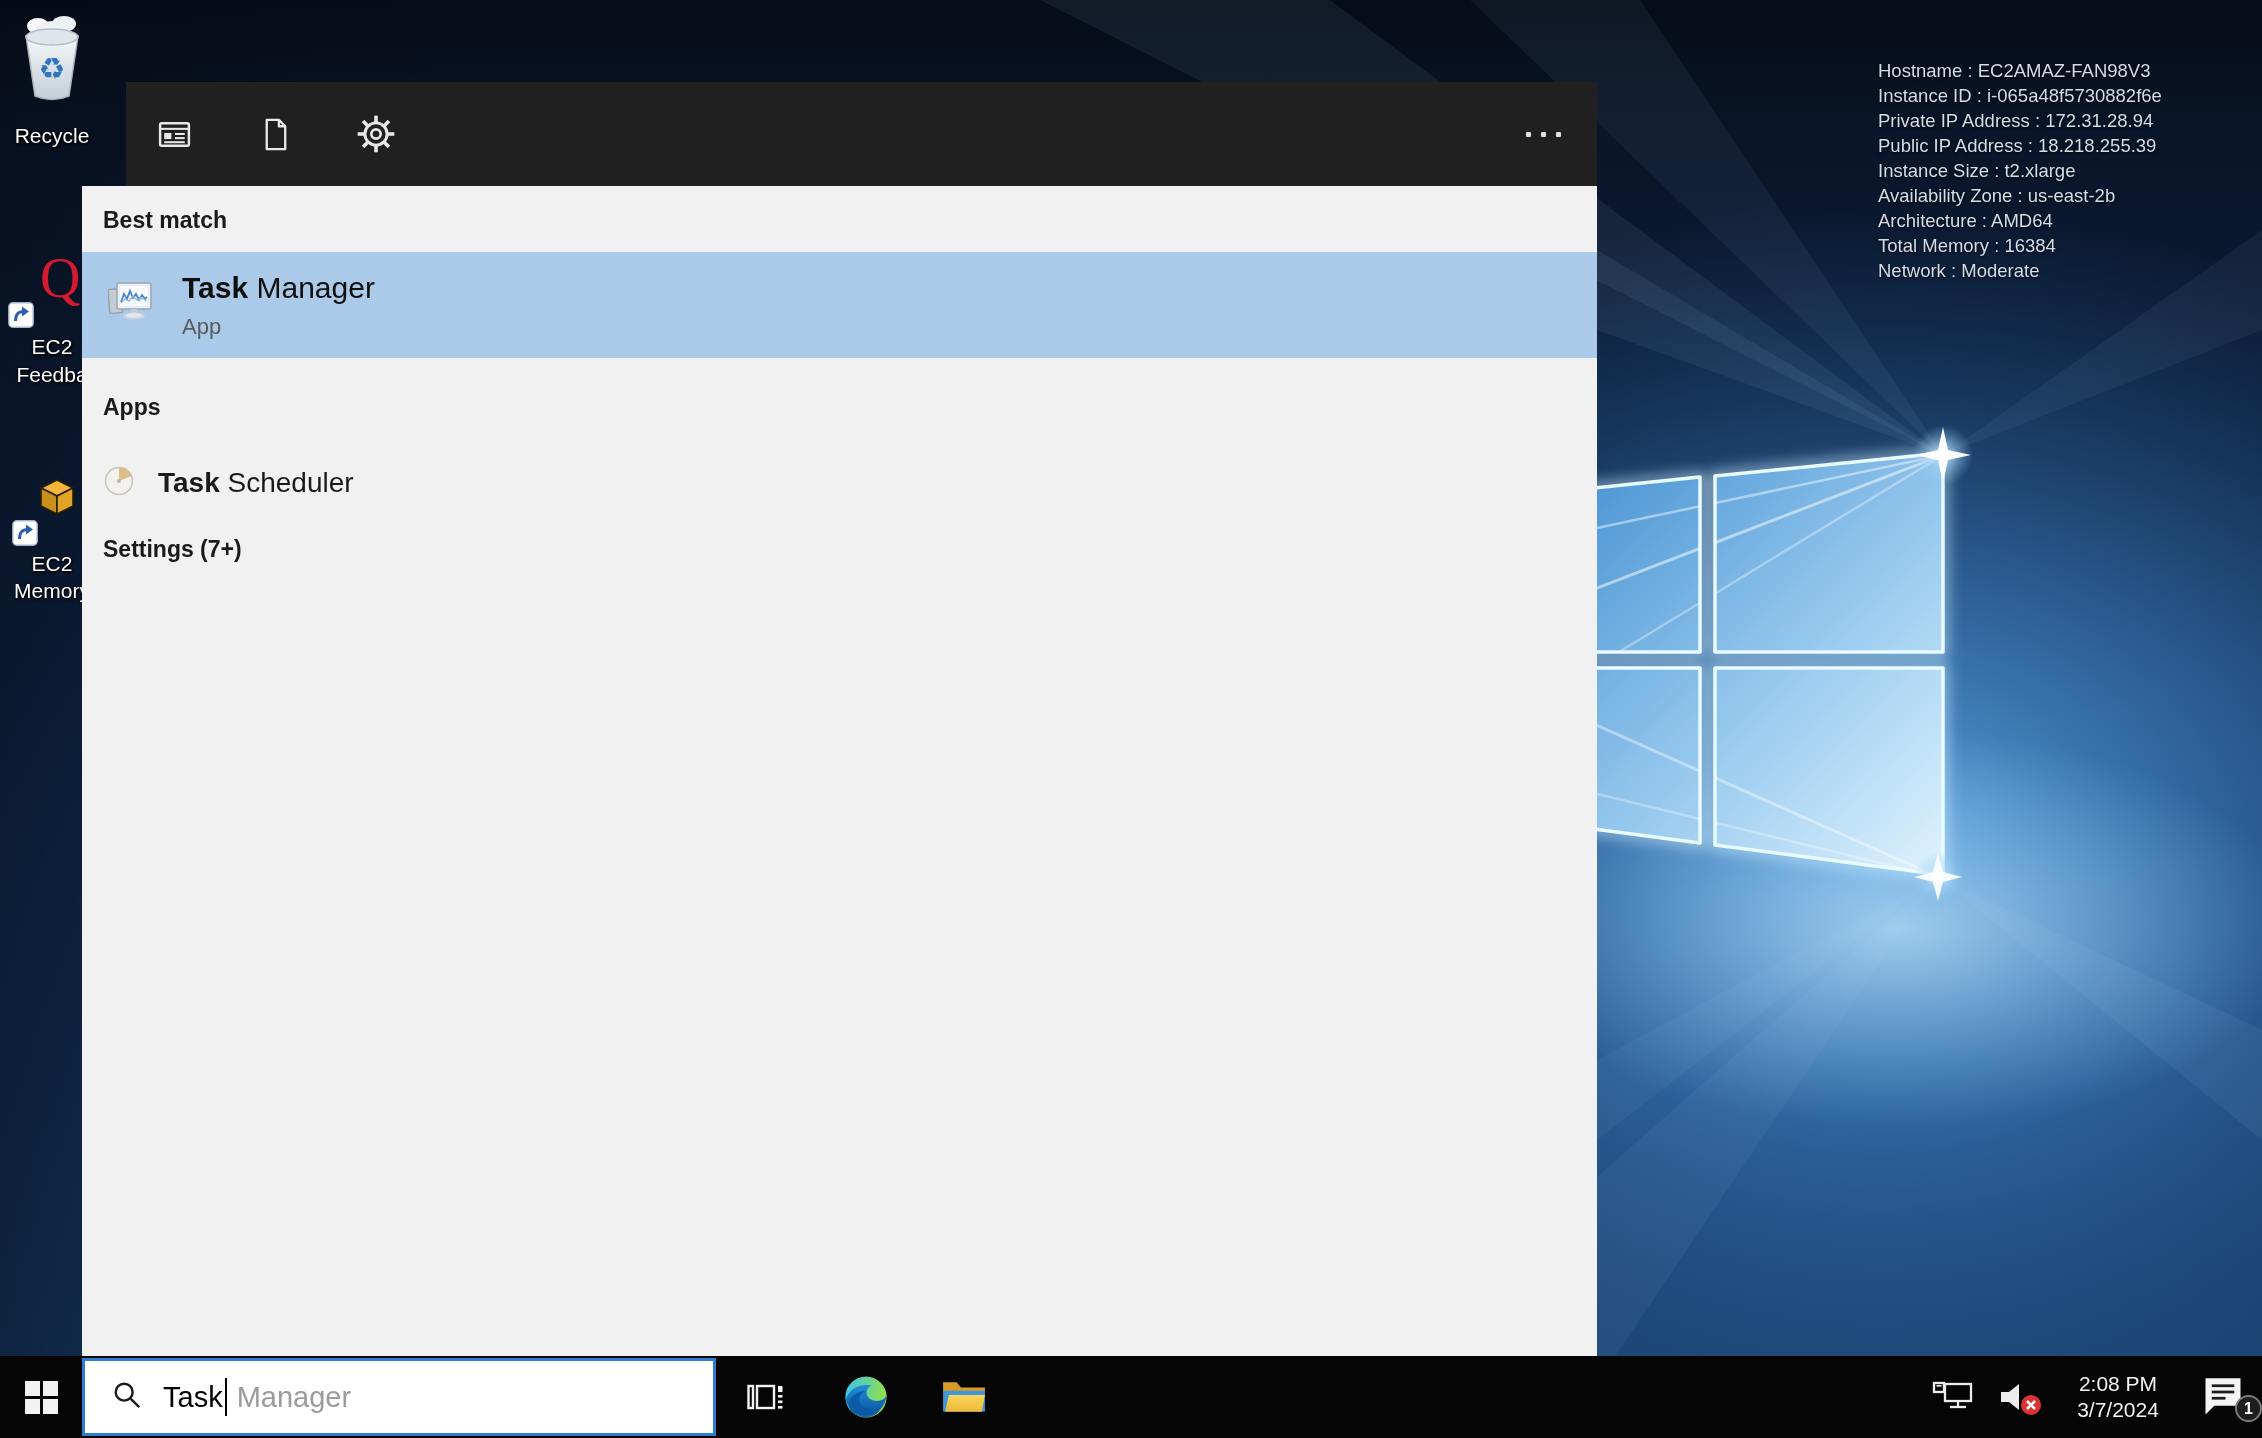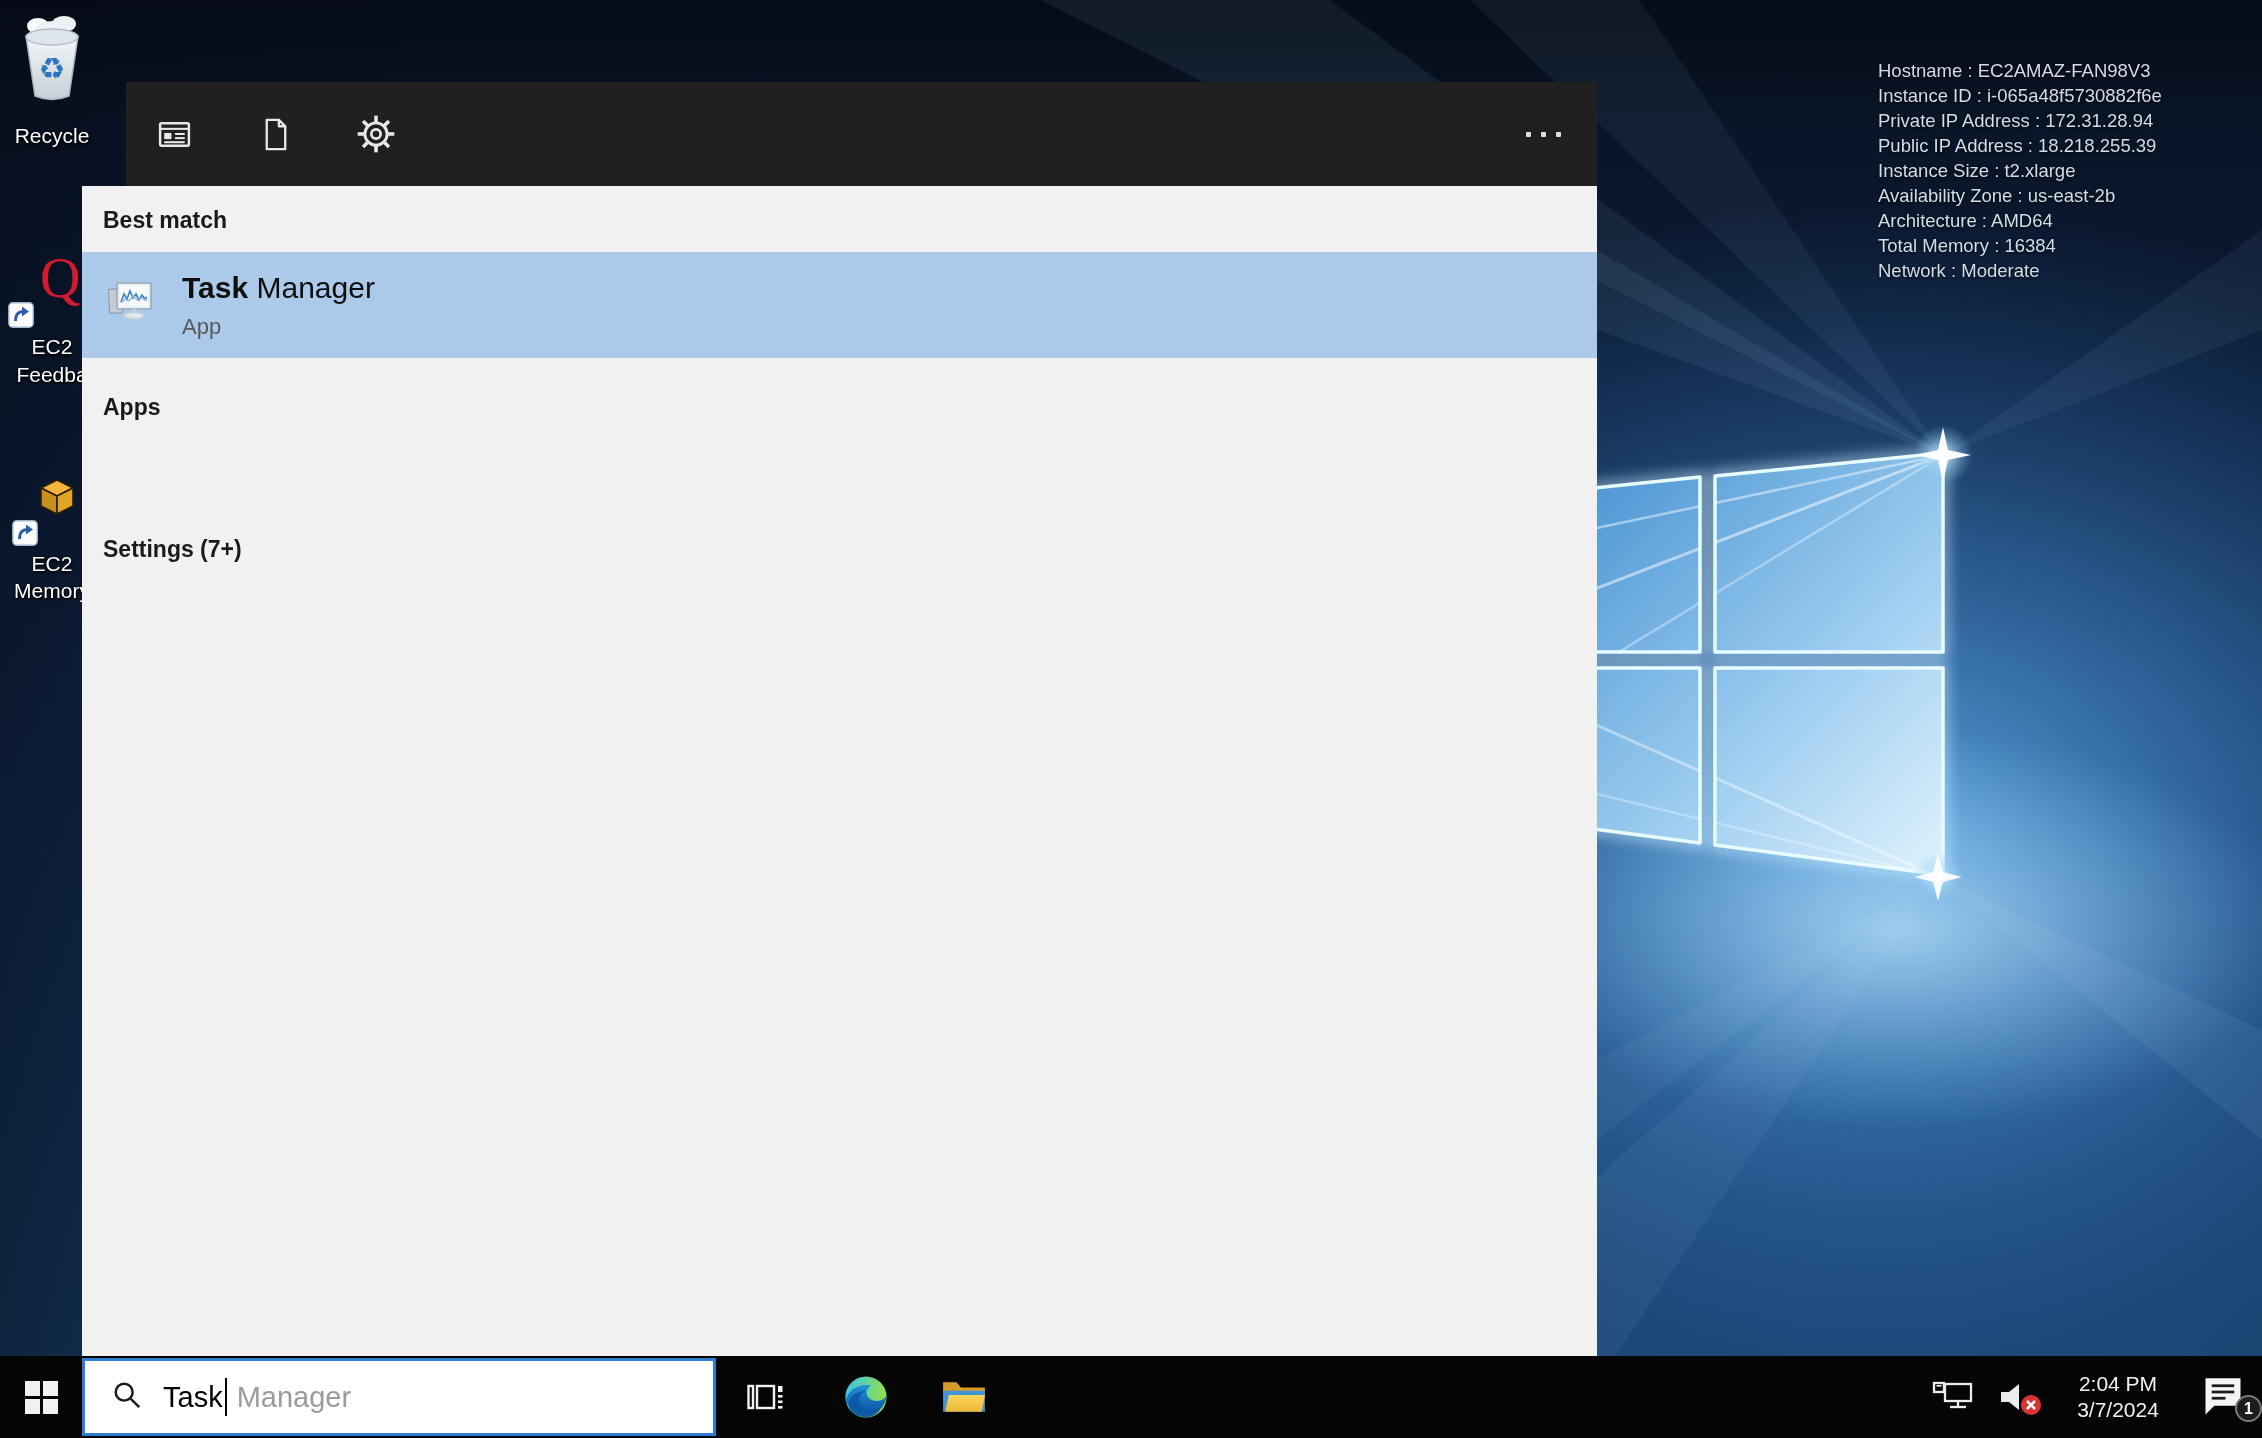--- a/index.html
+++ b/index.html
@@ -299,20 +299,30 @@
           </svg>
         </span>
         <span class="bm-text">
           <div class="bm-title"><b>Task</b><span> Manager</span></div>
           <div class="bm-sub">App</div>
         </span>
       </div>
 
       <div class="sec-label lbl-apps">Apps</div>
 
+      <div class="result-row row-ts">
+        <span class="ricon">
+          <svg width="32" height="32" viewBox="0 0 32 32">
+            <circle cx="16" cy="16" r="13.5" fill="#f2f1ec" stroke="#c7c6bf" stroke-width="1.6"></circle>
+            <path d="M16 16 L16 2.5 A13.5 13.5 0 0 1 28.6 11 Z" fill="#dcbe85"></path>
+            <circle cx="16" cy="16" r="2" fill="#b9b8b0"></circle>
+          </svg>
+        </span>
+        <span class="ts-title"><b>Task</b><span> Scheduler</span></span>
+      </div>
 
       <div class="sec-label lbl-settings">Settings (7+)</div>
     </div>
   </div>
 
   <div class="taskbar">
     <button class="start-btn">
       <span class="winlogo">
           <i></i>
           <i></i>
@@ -393,21 +403,21 @@
         </svg>
       </div>
       <div class="tray-item">
         <svg width="46" height="38" viewBox="0 0 46 38">
           <polygon points="3,14 11,14 21,6 21,32 11,24 3,24" fill="#ececec"></polygon>
           <circle cx="33" cy="27" r="10" fill="#d93434"></circle>
           <path d="M29 23 l8 8 M37 23 l-8 8" stroke="#fff" stroke-width="2.6"></path>
         </svg>
       </div>
       <div class="clock">
-        <div>2:04 PM</div>
+        <div>2:08 PM</div>
         <div>3/7/2024</div>
       </div>
       <div class="tray-item" style="width:62px;height:62px;">
         <svg width="50" height="50" viewBox="0 0 40 40">
           <path d="M6 5 h28 v22 h-21 l-7 7 z" fill="#f4f4f4"></path>
           <g stroke="#1c1c1c" stroke-width="2.2">
             <line x1="11" y1="11" x2="29" y2="11"></line>
             <line x1="11" y1="16" x2="29" y2="16"></line>
             <line x1="11" y1="21" x2="22" y2="21"></line>
           </g>

